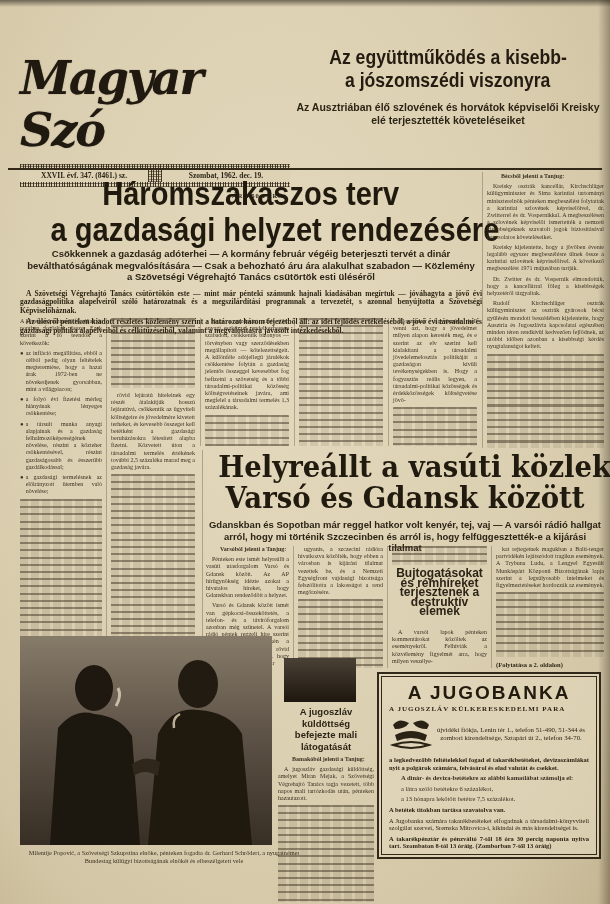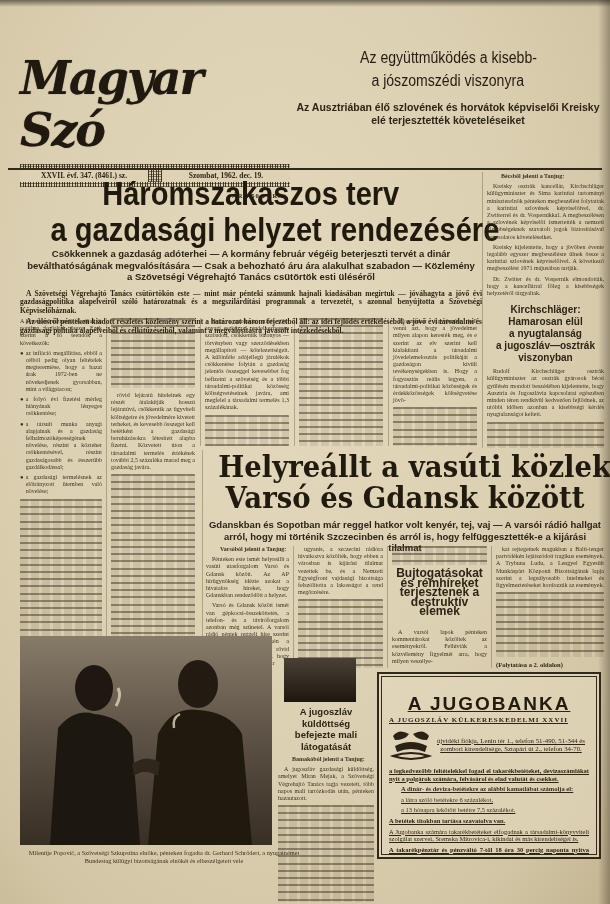--- a/index.html
+++ b/index.html
@@ -25,41 +25,41 @@
   .hatch{background:
       repeating-linear-gradient(90deg, rgba(52,42,26,.9) 0 1px, rgba(52,42,26,0) 1px 2.6px),
       repeating-linear-gradient(180deg, rgba(52,42,26,.55) 0 1px, rgba(52,42,26,0) 1px 2.4px);}
   .vrule{position:absolute;width:1px;background:rgba(70,56,34,.32);}
   .hrule{position:absolute;height:2px;background:#312817;}
   .bullet-row{display:flex;margin-bottom:3px;}
   .bullet-row .mk{font-size:6px;line-height:7px;margin-right:2px;}
   .grow{flex:1 1 auto;}
   .colflex{display:flex;flex-direction:column;}
   .adbox{border:2px solid #32291a;padding:2px;background:rgba(228,217,190,.6);}
-  .adbox .inner{border:1px solid #32291a;padding:17px 7px;height:100%;box-sizing:border-box;overflow:hidden;text-decoration:underline;}
+  .adbox .inner{border:1px solid #32291a;padding:6px 7px;height:100%;box-sizing:border-box;overflow:hidden;}
 </style>
 </head>
 <body>
 
 <div class="page">
 
   <div class="abs" style="left:20px;top:52px;width:270px;">
     <div class="serifbold" style="font-size:46px;line-height:52px;font-style:italic;letter-spacing:-2px;color:#201910;text-shadow:0 0 1px rgba(32,25,16,.6);">Magyar Szó</div>
     <div class="hatch" style="margin-top:8px;padding:5px 0;">
       <div style="background:#ded2b4;display:flex;align-items:center;font-weight:bold;font-size:7.5px;line-height:13px;">
         <span style="flex:1;text-align:center;">XXVII. évf. 347. (8461.) sz.</span>
         <span class="hatch" style="width:14px;height:13px;"></span>
         <span style="flex:1;text-align:center;">Szombat, 1962. dec. 19.</span>
       </div>
     </div>
     <div style="margin-top:5px;text-align:right;font-weight:bold;font-size:6.5px;letter-spacing:1px;padding-right:6px;">ÁRA 50 PARA</div>
   </div>
 
   <div class="abs center" style="left:292px;top:46px;width:312px;">
-    <div class="sans" style="font-weight:normal;font-size:16px;line-height:23px;color:#241c10;">
+    <div class="sans" style="font-weight:bold;font-size:20px;line-height:23px;color:#241c10;">
       <div><span class="cond">Az együttműködés a kisebb-</span></div>
       <div><span class="cond">a jószomszédi viszonyra</span></div>
     </div>
     <div class="sans" style="font-weight:bold;font-size:10.5px;line-height:13px;margin-top:9px;">Az Ausztriában élő szlovének és horvátok képviselői Kreisky elé terjesztették követeléseiket</div>
   </div>
 
   <div class="hrule" style="left:8px;top:168px;width:594px;"></div>
 
   <div class="abs center" style="left:20px;top:176px;width:462px;">
     <div class="sans" style="font-weight:bold;font-size:33px;line-height:36px;color:#201a0e;">
@@ -73,27 +73,20 @@
     </div>
   </div>
 
   <div class="vrule" style="left:482px;top:172px;height:276px;"></div>
   <div class="abs colflex" style="left:487px;top:173px;width:117px;height:275px;">
     <div class="bt">
       <p style="text-indent:14px;font-weight:bold;">Bécsből jelenti a Tanjug:</p>
       <p>Kreisky osztrák kancellár, Kirchschläger külügyminiszter és Sima karintiai tartományi miniszterelnök pénteken megbeszélést folytattak a karintiai szlovének képviselőivel, dr. Zwitterrel és dr. Vospernikkal. A megbeszélésen a szlovének képviselői ismertették a nemzeti kisebbségeknek szavatolt jogok biztosításával kapcsolatos követeléseiket.</p>
       <p>Kreisky kijelentette, hogy a jövőben évente legalább egyszer megbeszélésre ülnek össze a karintiai szlovének képviselőivel. A következő megbeszélést 1971 májusában tartják.</p>
       <p>Dr. Zwitter és dr. Vospernik elmondották, hogy a kancellárral főleg a kisebbségek helyzetéről tárgyaltak.</p>
-    </div>
-    <div class="center sans" style="font-weight:bold;font-size:10px;line-height:12px;margin:4px 0;">
-      <div>Kirchschläger:</div>
-      <div>Hamarosan elül</div>
-      <div>a nyugtalanság</div>
-      <div>a jugoszláv—osztrák</div>
-      <div>viszonyban</div>
     </div>
     <div class="bt">
         <p>Rudolf Kirchschläger osztrák külügyminiszter az osztrák gyárosok bécsi gyűlésén mondott beszédében kijelentette, hogy Ausztria és Jugoszlávia kapcsolatai egészében minden téren rendkívül kedvezően fejlődnek, az utóbbi időben azonban a kisebbségi kérdés nyugtalanságot keltett.</p>
       </div>
     <div class="fill grow"></div>
   </div>
 
   <div class="vrule" style="left:106px;top:318px;height:318px;"></div>
   <div class="vrule" style="left:200px;top:318px;height:128px;"></div>
   <div class="vrule" style="left:294px;top:318px;height:128px;"></div>
@@ -232,21 +225,21 @@
     <div class="bt">
       <p style="text-indent:14px;font-weight:bold;">Bamakóból jelenti a Tanjug:</p>
       <p>A jugoszláv gazdasági küldöttség, amelyet Miran Mejak, a Szövetségi Végrehajtó Tanács tagja vezetett, több napos mali tartózkodás után, pénteken hazautazott.</p>
     </div>
     <div class="fill grow"></div>
   </div>
 
   <div class="abs adbox" style="left:377px;top:672px;width:224px;height:187px;box-sizing:border-box;">
     <div class="inner">
       <div class="center sans" style="font-weight:bold;font-size:19px;line-height:20px;letter-spacing:2px;color:#221b0e;">A JUGOBANKA</div>
-      <div style="font-size:7px;letter-spacing:1px;margin-top:2px;font-weight:bold;">A JUGOSZLÁV KÜLKERESKEDELMI XXVII</div>
+      <div style="font-size:7px;letter-spacing:1px;margin-top:2px;font-weight:bold;">A JUGOSZLÁV KÜLKERESKEDELMI PARA</div>
       <div style="display:flex;align-items:center;margin-top:2px;">
         <svg width="44" height="38" viewBox="0 0 44 38">
           <path d="M4 10 Q10 2 20 8 Q16 14 6 14 Z" fill="#2a2214"></path>
           <path d="M40 10 Q34 2 24 8 Q28 14 38 14 Z" fill="#2a2214"></path>
           <path d="M6 20 Q22 12 38 20 L36 26 Q22 20 8 26 Z" fill="#2a2214"></path>
           <path d="M4 30 Q22 24 40 30 Q22 36 4 30 Z" fill="none" stroke="#2a2214" stroke-width="2"></path>
         </svg>
         <div class="center" style="flex:1;font-size:6.8px;line-height:8.2px;">újvidéki fiókja, Lenin tér 1., telefon 51-490, 51-344 és zombori kirendeltsége, Sztapári út 2., telefon 34-70.</div>
       </div>
       <div class="bt btb" style="font-size:6.5px;line-height:7.6px;margin-top:3px;">

